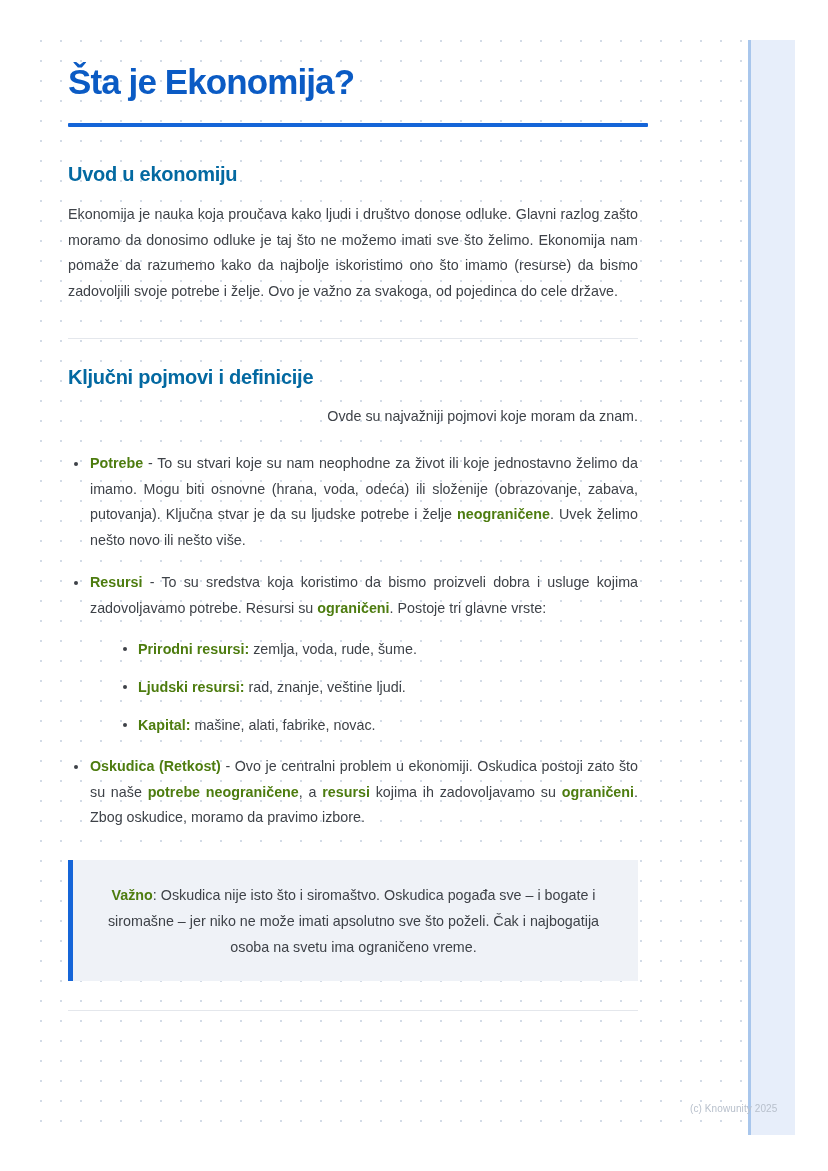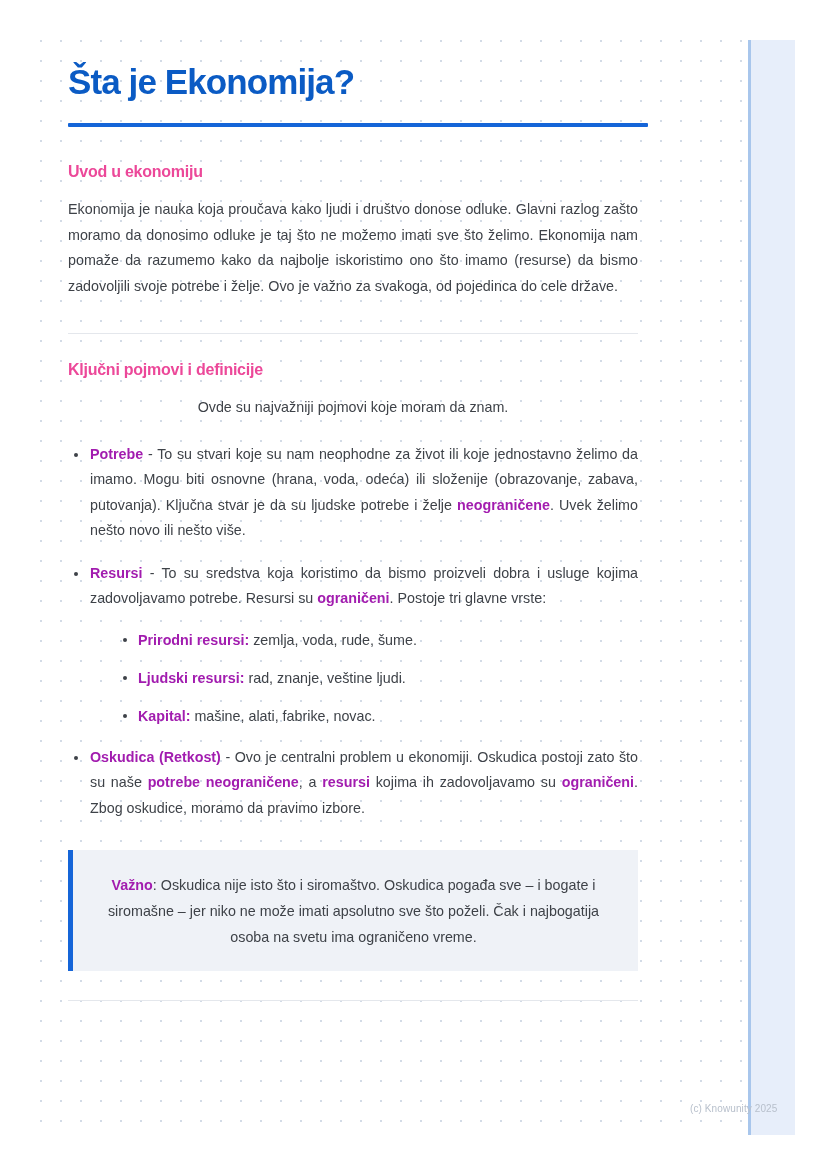--- a/index.html
+++ b/index.html
@@ -71,23 +71,23 @@
   .title-rule {
     margin-top: 22px;
     height: 4px;
     width: 580px;
     background: #1565d8;
     border-radius: 1px;
   }
 
   
   .section-heading {
-    font-size: 16px;
+    font-size: 20px;
     font-weight: 700;
-    color: #ec4899;
+    color: #0369a1;
     letter-spacing: -0.25px;
     line-height: 1.2;
   }
 
   .h-uvod   { margin-top: 35px; }
   .h-pojmovi{ margin-top: 26px; }
 
   
   p.body-text {
     margin-top: 16px;
@@ -97,21 +97,21 @@
     text-align: justify;
     text-justify: inter-word;
     hyphens: none;
   }
 
   p.lead-line {
     margin-top: 15px;
     font-size: 14.3px;
     line-height: 25px;
     color: #3e4248;
-    text-align: center;
+    text-align: right;
   }
 
   
   .divider {
     height: 1px;
     background: #e4e7ec;
     width: 570px;
   }
   .div-1 { margin-top: 34px; }
   .div-2 { margin-top: 29px; }
@@ -169,21 +169,21 @@
     content: "";
     position: absolute;
     left: 5px;
     top: 10px;
     width: 4px;
     height: 4px;
     border-radius: 50%;
     background: #3e4248;
   }
 
-  strong, b { font-weight: 700; color: #a21caf; }
+  strong, b { font-weight: 700; color: #4d7c0f; }
 
   
   .callout {
     margin-top: 29px;
     background: #eff2f7;
     border-left: 5px solid #1565d8;
     padding: 22px 26px 21px 22px;
     width: 570px;
   }
 

